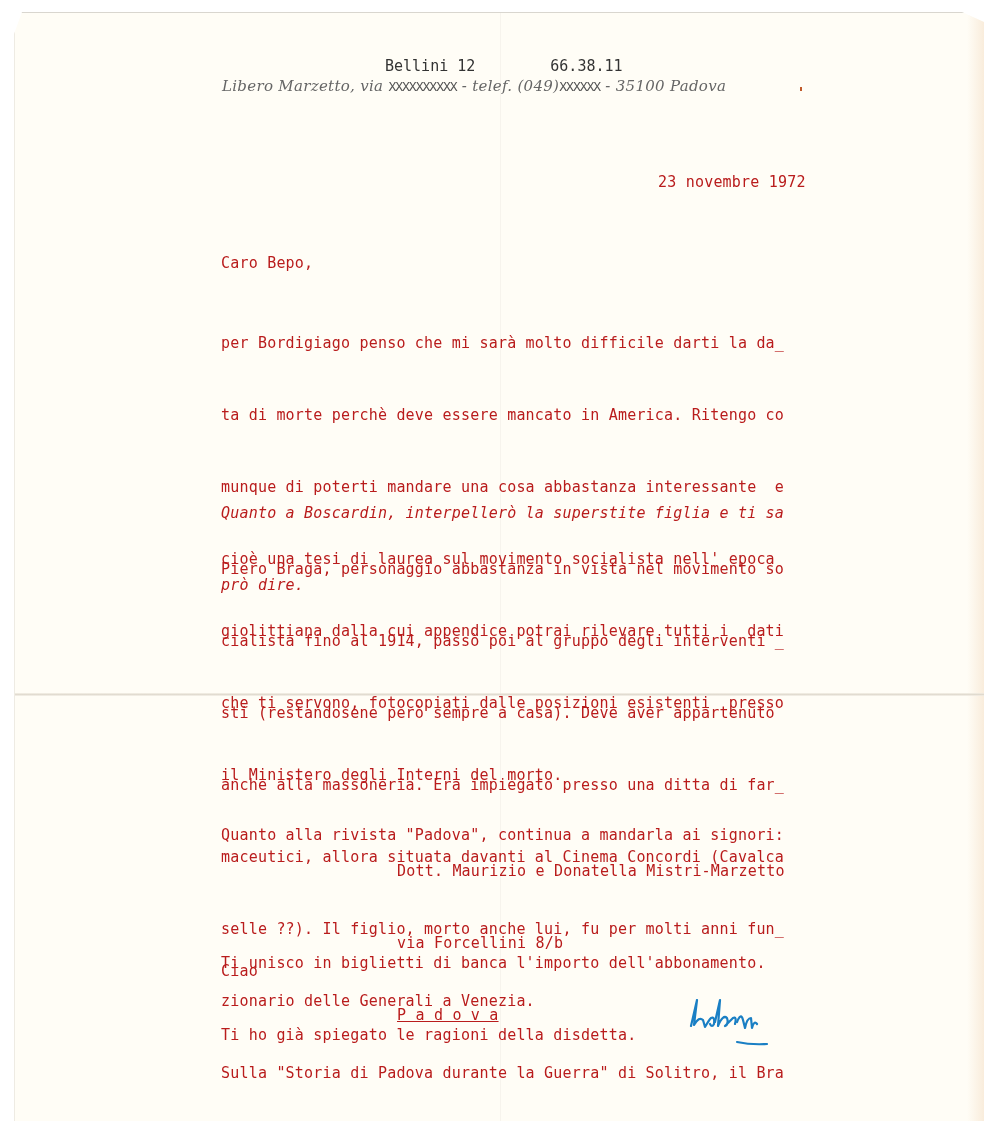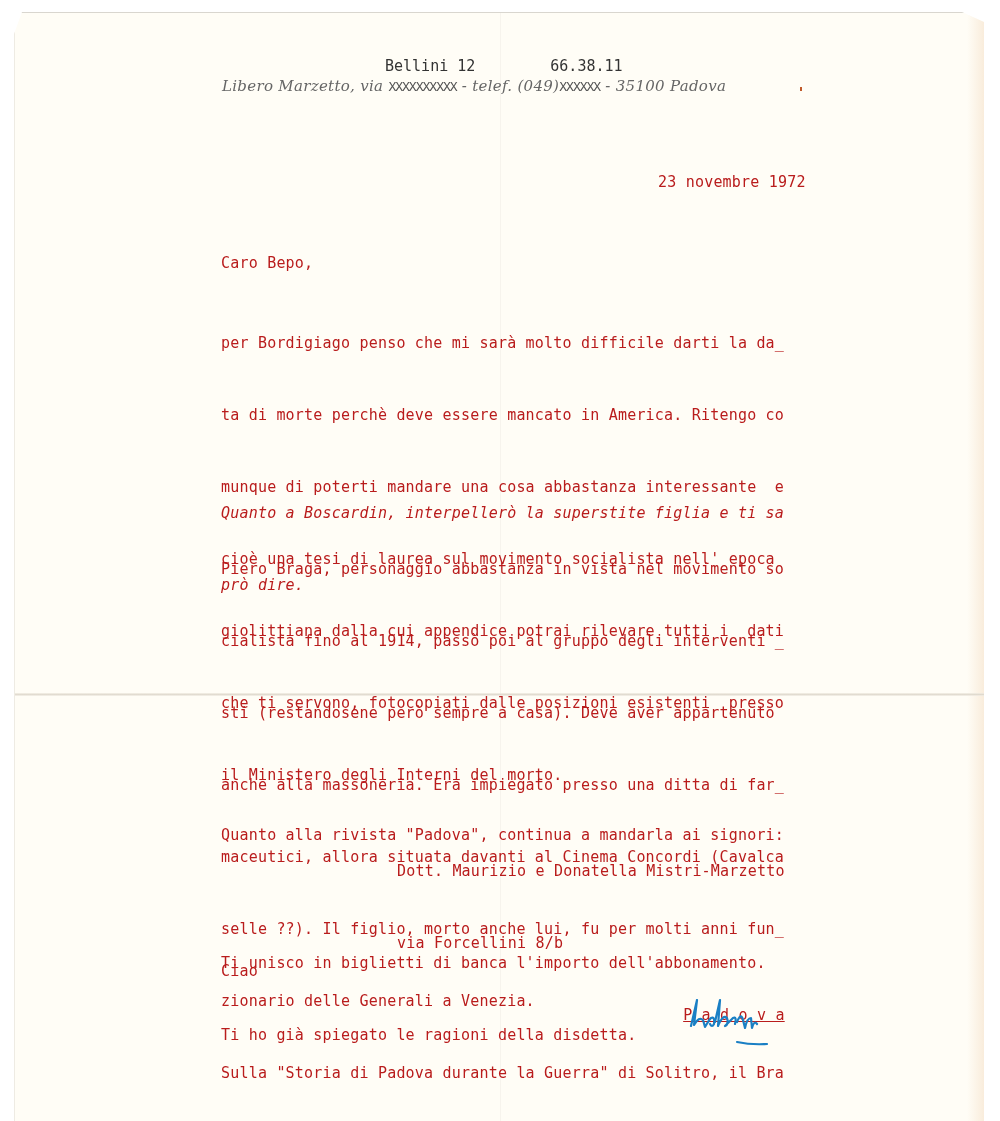--- a/index.html
+++ b/index.html
@@ -98,21 +98,21 @@
     .date { top: 170px; left: 658px; }
     .salutation { top: 251px; left: 221px; }
     .para { left: 221px; }
     .p1 { top: 283px; }
     .p2 { top: 453px; font-style: italic; }
     .p3 { top: 509px; }
     .p4 { top: 775px; }
     .addr { left: 397px; top: 811px; }
     .p5 { top: 903px; }
     .closing { top: 959px; left: 221px; text-align: right; }
-    .u { text-decoration: underline; text-align: right; }
+    .u { text-decoration: underline; }
     .signature {
       position: absolute;
       left: 685px;
       top: 990px;
       width: 100px;
       height: 70px;
     }
     .line { display: block; height: 24px; }
   </style>
 </head>

